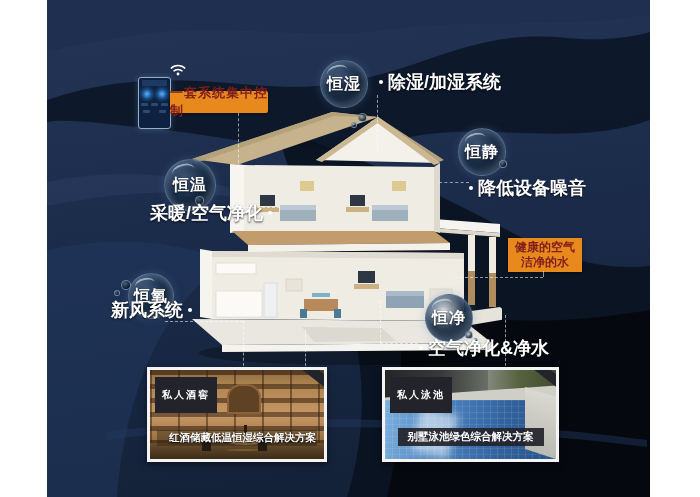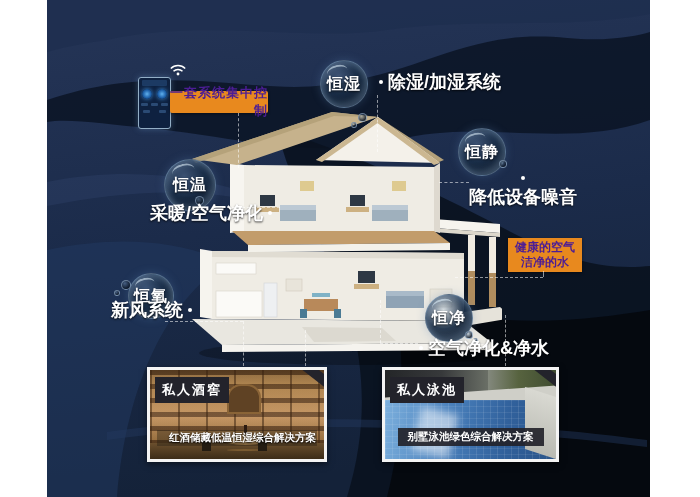--- a/index.html
+++ b/index.html
@@ -22,23 +22,23 @@
     font-family:"Liberation Serif",serif;text-shadow:0 1px 2px rgba(0,0,0,.7);}
   .mini-bubble{position:absolute;border-radius:50%;border:1px solid rgba(180,210,240,.55);
     background:radial-gradient(circle at 35% 30%, rgba(160,195,230,.3), rgba(10,20,35,.85) 70%);}
 
   
   .callout{position:absolute;display:flex;align-items:center;gap:5px;color:#ffffff;
     font-size:18px;font-weight:bold;white-space:nowrap;text-shadow:0 1px 2px rgba(0,0,0,.8);}
   .dot{width:4px;height:4px;border-radius:50%;background:#ffffff;flex:0 0 auto;}
 
   
-  .tag-orange{position:absolute;background:#e8891e;color:#4c1d95;font-weight:bold;
+  .tag-orange{position:absolute;background:#e8891e;color:#7f1d1d;font-weight:bold;
     font-family:"Liberation Serif",serif;display:flex;flex-direction:column;align-items:center;
-    justify-content:center;text-align:right;box-shadow:0 1px 3px rgba(0,0,0,.45);}
+    justify-content:center;text-align:left;box-shadow:0 1px 3px rgba(0,0,0,.45);}
   .tag1{left:123px;top:91px;width:98px;height:22px;font-size:13px;border-radius:2px;letter-spacing:1px;}
   .tag2{left:461px;top:238px;width:74px;height:34px;font-size:12px;border-radius:0;line-height:15px;}
 
   
   .dash-h{position:absolute;height:0;border-top:1px dashed rgba(255,255,255,.55);}
   .dash-v{position:absolute;width:0;border-left:1px dashed rgba(255,255,255,.55);}
 
   
   .phone{position:absolute;left:91px;top:77px;width:31px;height:50px;border-radius:3px;
     background:#0e2140;border:1px solid #93aec6;box-shadow:0 0 6px rgba(120,170,220,.35);overflow:hidden;}
@@ -46,22 +46,22 @@
   .phone .ph-dials{display:flex;justify-content:space-around;margin-top:3px;}
   .phone .dial{width:10px;height:10px;border-radius:50%;background:radial-gradient(circle,#5fb0ee 0%,#1d5fa8 55%,#0c2a50 100%);
     box-shadow:0 0 4px #3f8fd8;}
   .phone .ph-row{display:flex;justify-content:space-around;margin-top:4px;}
   .phone .key{width:7px;height:3px;background:#2a4a74;border-radius:1px;}
   .wifi{position:absolute;left:122px;top:62px;width:18px;height:15px;}
 
   
   .photo{position:absolute;width:174px;height:89px;background:#111;border:3px solid #f4f4f4;
     box-shadow:0 2px 6px rgba(0,0,0,.5);overflow:hidden;}
-  .photo .badge{position:absolute;left:5px;top:7px;background:#23232b;color:#fff;font-size:13px;
-    font-weight:bold;letter-spacing:2px;padding:4px 7px;z-index:5;font-family:"Liberation Serif",serif;}
+  .photo .badge{position:absolute;left:5px;top:7px;background:#23232b;color:#fff;font-size:10px;
+    font-weight:bold;letter-spacing:2px;padding:11px 7px;z-index:5;font-family:"Liberation Serif",serif;}
   .photo .ribbon{position:absolute;right:-8px;top:0;width:30px;height:10px;background:#23232b;
     transform:rotate(38deg);z-index:5;}
   .caption-bar{position:absolute;left:4%;right:4%;bottom:13px;text-align:center;color:#fff;
     font-size:10.5px;font-weight:bold;z-index:5;padding:1px 12px;background:rgba(35,28,18,.38);
     text-shadow:0 1px 2px #000;font-family:"Liberation Serif",serif;white-space:nowrap;}
   .caption-chip{position:absolute;left:50%;transform:translateX(-50%);bottom:13px;color:#fff;
     font-size:10.5px;font-weight:bold;z-index:5;padding:2px 10px;background:rgba(35,35,42,.92);
     font-family:"Liberation Serif",serif;white-space:nowrap;}
 
   
@@ -236,21 +236,21 @@
     <div class="mini-bubble" style="left:452px;top:160px;width:6px;height:6px;"></div>
     <div class="mini-bubble" style="left:74px;top:280px;width:8px;height:8px;"></div>
     <div class="mini-bubble" style="left:67px;top:290px;width:4px;height:4px;"></div>
     <div class="mini-bubble" style="left:418px;top:331px;width:6px;height:6px;"></div>
     <div class="mini-bubble" style="left:426px;top:338px;width:3px;height:3px;"></div>
 
     <div class="callout" style="left:332px;top:70px;">
       <span class="dot"></span>
       <span>除湿/加湿系统</span>
     </div>
-    <div class="callout" style="left:422px;top:176px;flex-direction:column;">
+    <div class="callout" style="left:422px;top:176px;">
       <span class="dot"></span>
       <span>降低设备噪音</span>
     </div>
     <div class="callout" style="left:103px;top:201px;">
       <span>采暖/空气净化</span>
       <span class="dot"></span>
     </div>
     <div class="callout" style="left:64px;top:298px;">
       <span>新风系统</span>
       <span class="dot"></span>

